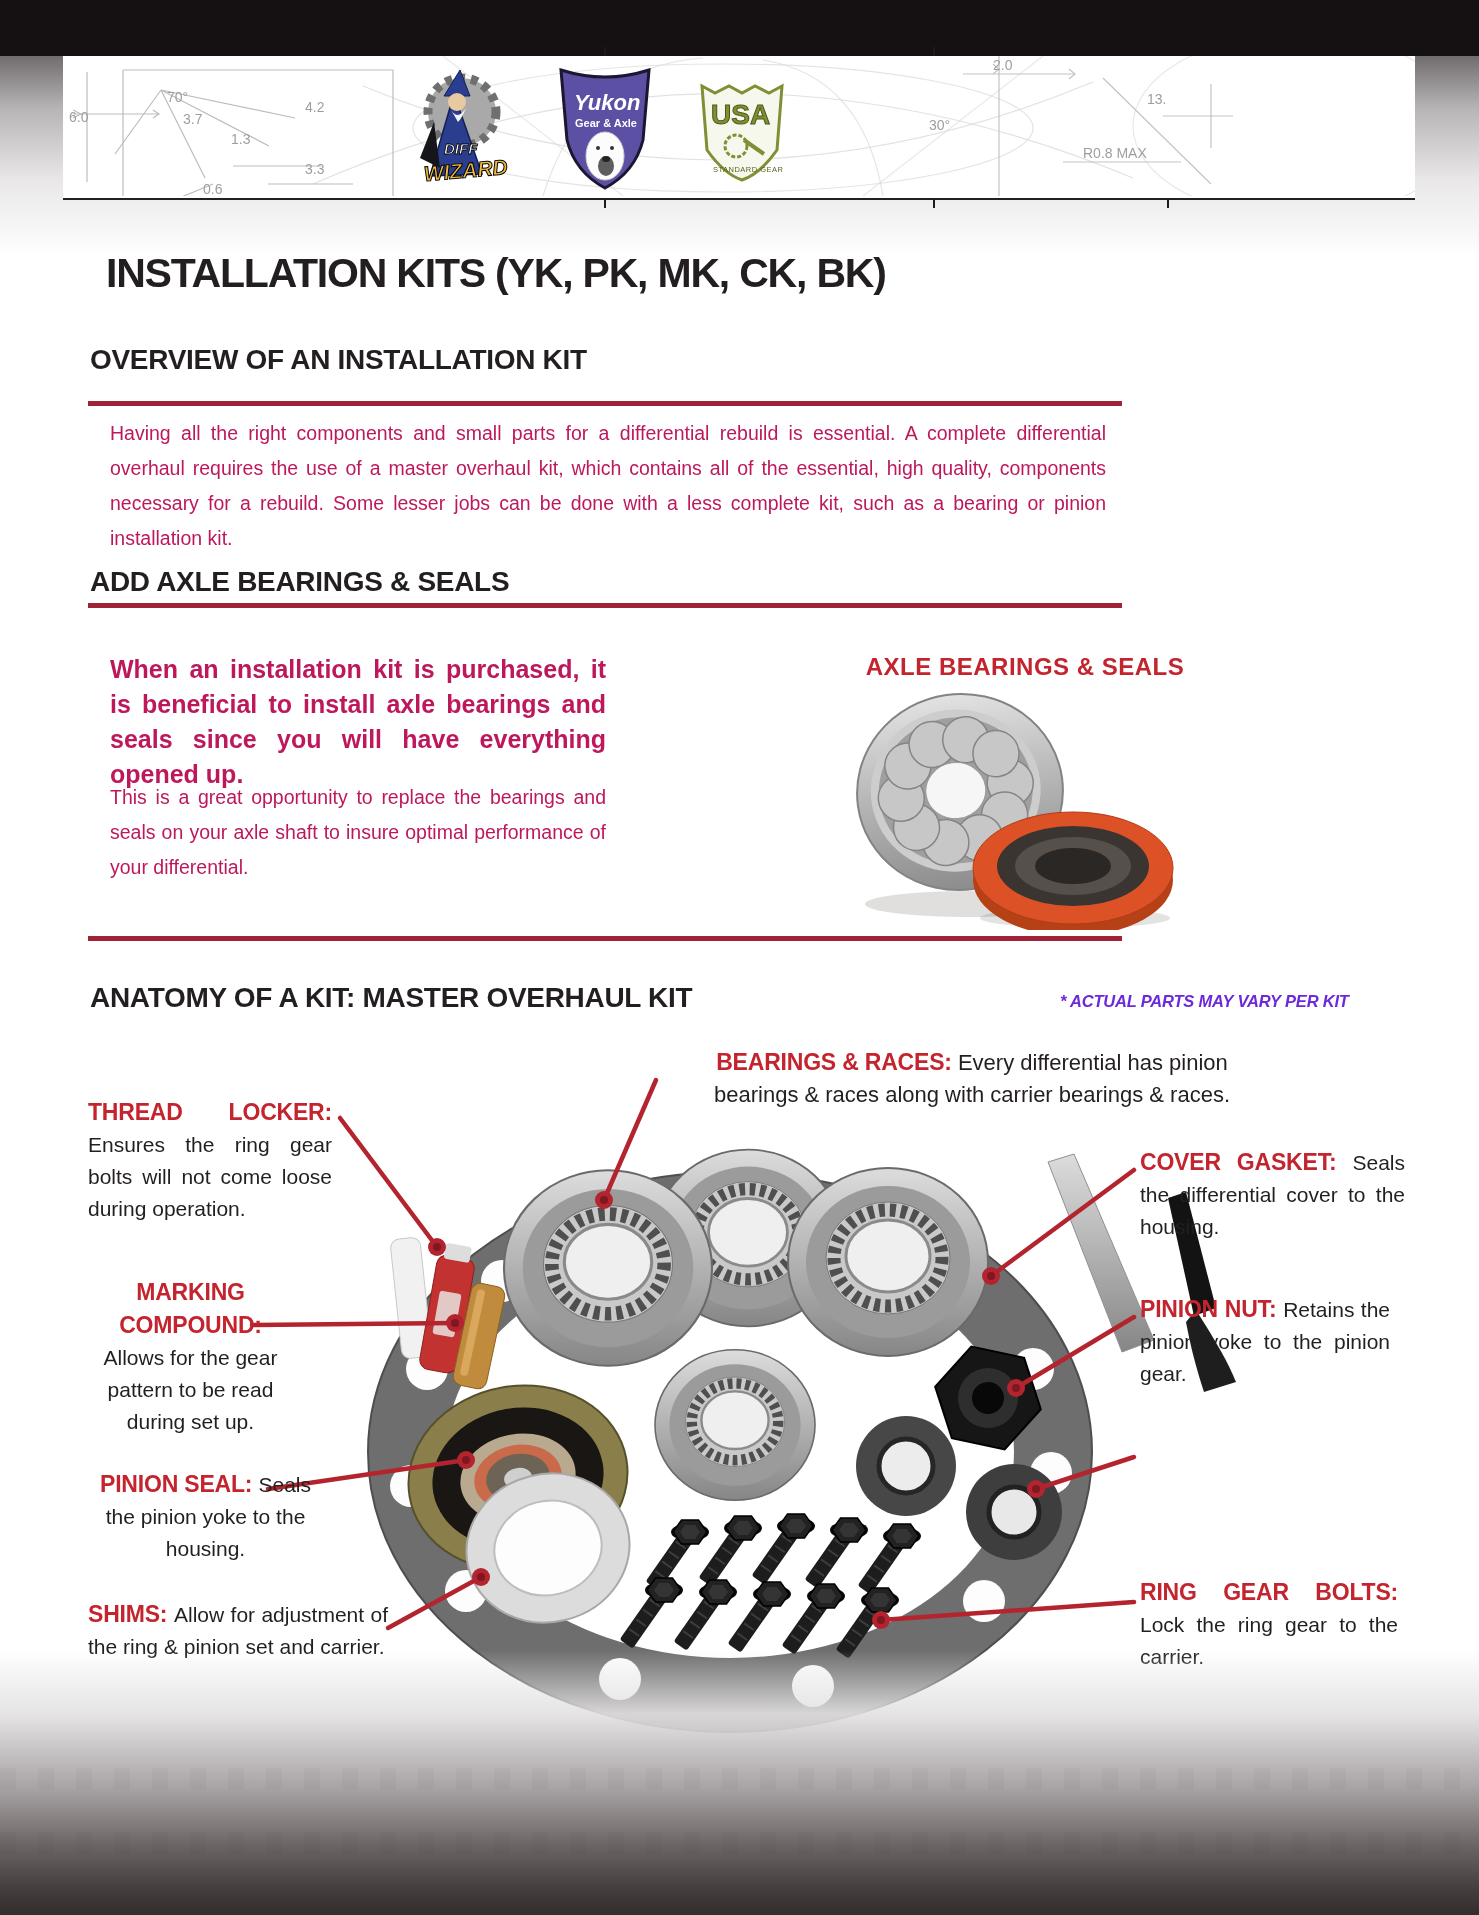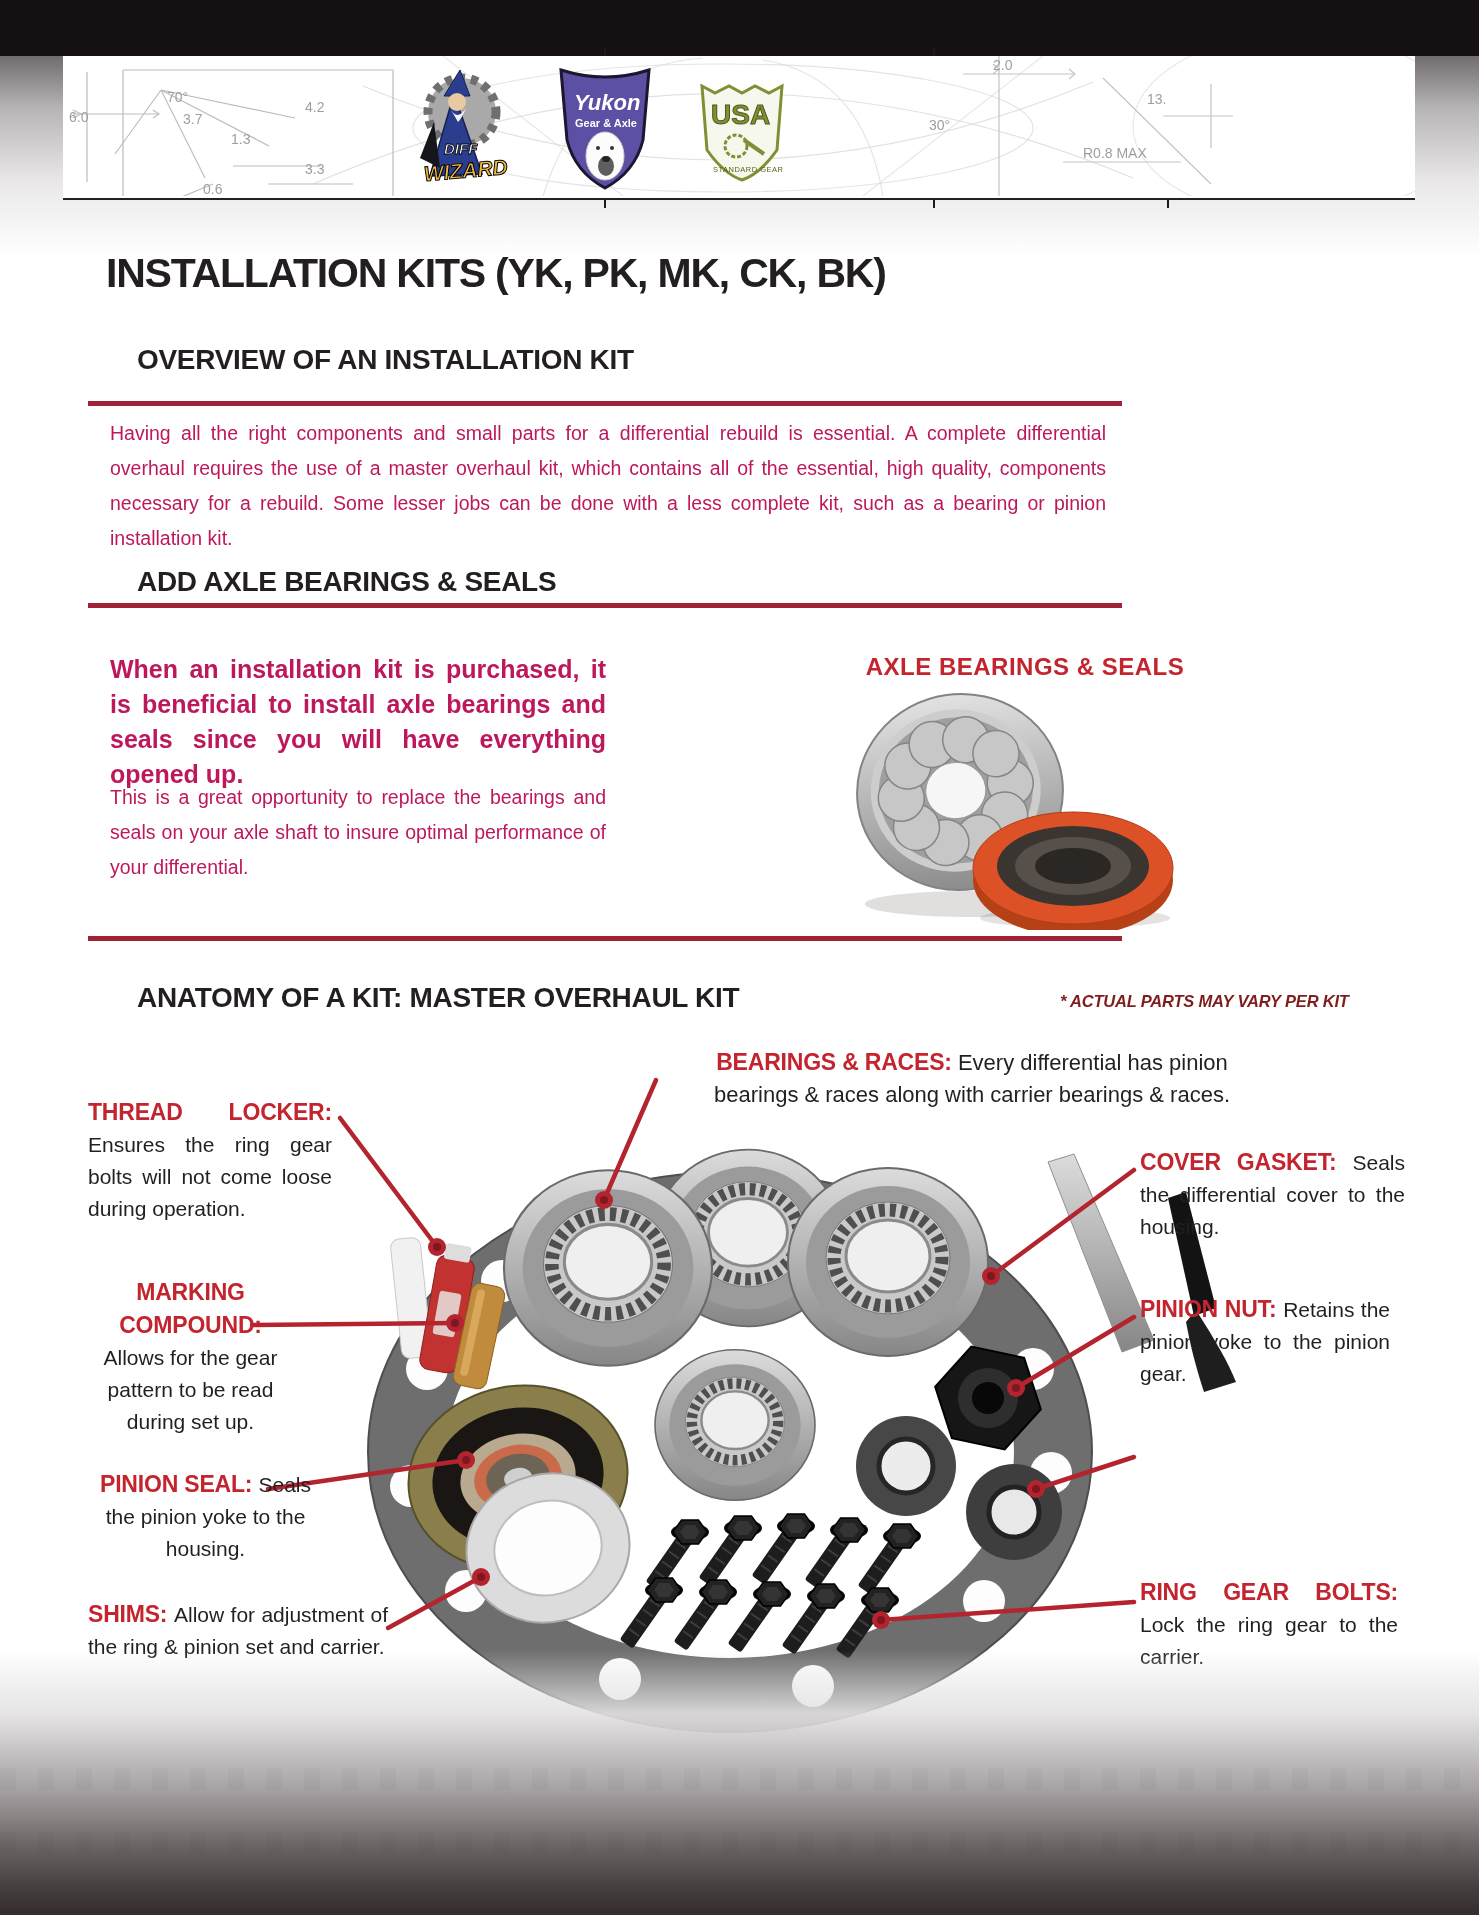--- a/index.html
+++ b/index.html
@@ -8,28 +8,28 @@
   .topbar{position:absolute;left:0;top:0;width:1479px;height:56px;background:#151112;}
   .header-shadow{position:absolute;left:0;top:56px;width:1479px;height:200px;
         background:linear-gradient(180deg,#716d6e 0%,#b7b4b5 26%,#e9e7e7 62%,#ffffff 100%);}
   .banner{position:absolute;left:63px;top:56px;width:1352px;height:142px;background:#ffffff;
         border-bottom:2px solid #232021;}
   .banner svg{display:block;}
   .tick{position:absolute;width:2px;height:9px;background:#1d1a1b;}
   .page-title{position:absolute;left:74px;top:250px;font-size:41px;font-weight:700;
         letter-spacing:-1.2px;color:#231f20;white-space:nowrap;margin-left:32px;}
   .h2{position:absolute;left:90px;font-size:28px;font-weight:700;letter-spacing:-0.3px;
-        color:#231f20;white-space:nowrap;margin-left:47px;}
+        color:#231f20;white-space:nowrap;}
   .rule{position:absolute;left:88px;width:1034px;height:5px;background:#a02236;}
   .para{position:absolute;font-size:19.5px;line-height:35px;text-align:justify;color:#be185d;}
   .lead{font-weight:700;font-size:25px;}
   .axle-label{position:absolute;left:860px;top:638px;width:330px;text-align:center;
         font-size:24px;font-weight:700;letter-spacing:0.5px;color:#c3242e;white-space:nowrap;margin-top:15px;}
   .note{position:absolute;left:1060px;top:992px;font-size:16.5px;font-weight:700;font-style:italic;
-        letter-spacing:-0.2px;color:#7f1d1d;white-space:nowrap;}
+        letter-spacing:-0.2px;color:#6d28d9;white-space:nowrap;}
   .anatomy-svg{position:absolute;left:0;top:1030px;width:1479px;height:705px;}
   .axle-photo{position:absolute;left:820px;top:680px;width:380px;height:250px;}
   .callout{position:absolute;font-size:21px;line-height:32px;text-align:justify;color:#231f20;z-index:5;}
   .callout .co-label{font-weight:700;color:#c3242e;font-size:23px;letter-spacing:-0.2px;}
   .callout .co-label::after{content:" ";}
   .ragged{text-align:center;}
   .footer{position:absolute;left:0;top:1650px;width:1479px;height:265px;z-index:8;
         background:linear-gradient(180deg,rgba(255,255,255,0) 0%,rgba(227,225,226,0.9) 24%,
         #a8a3a4 52%,#6b6465 74%,#453e3f 90%,#322c2d 100%);}
   .ghost{position:absolute;left:0;width:1479px;height:22px;opacity:.35;

